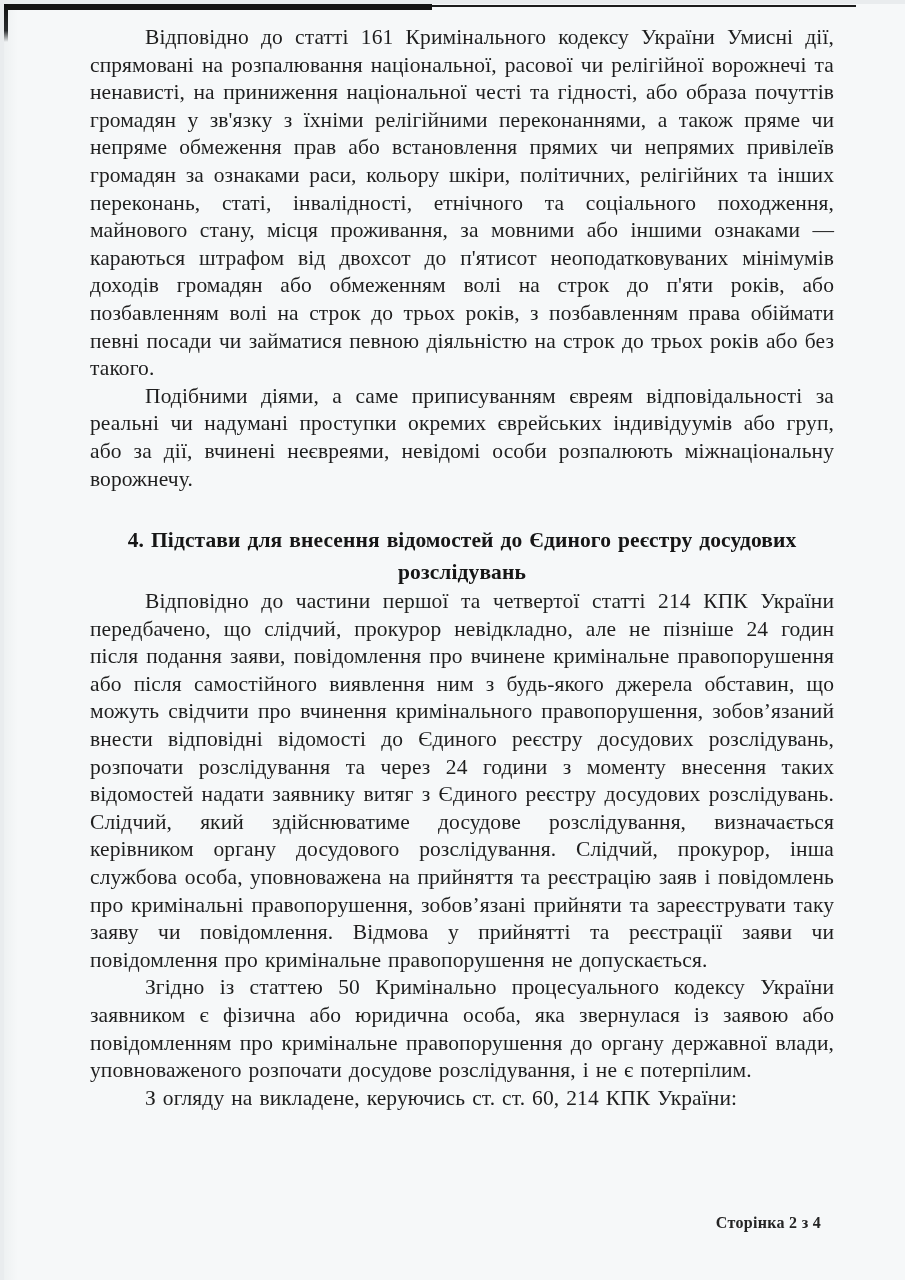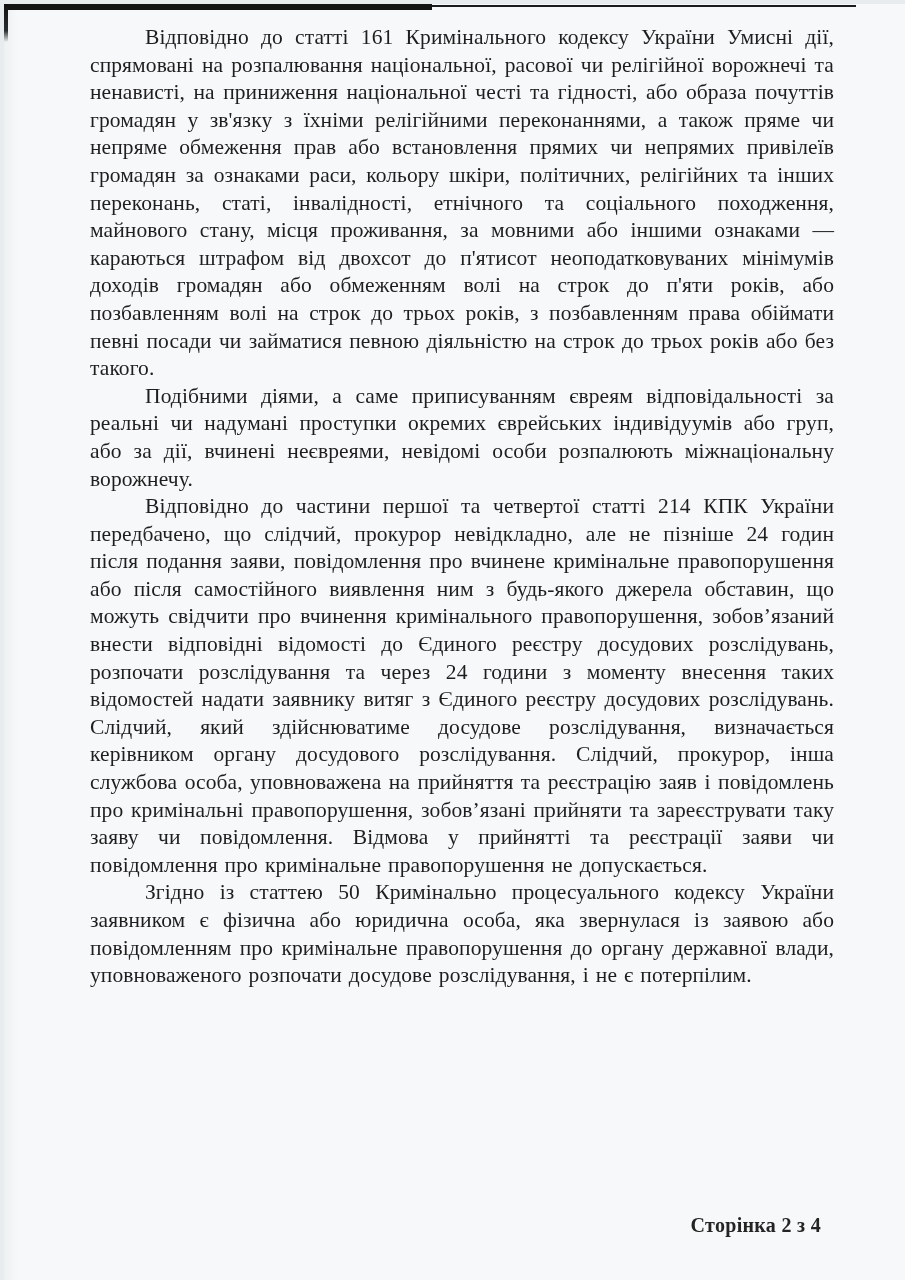--- a/index.html
+++ b/index.html
@@ -57,21 +57,21 @@
     font-weight: bold;
     text-align: center;
     text-indent: 0;
     line-height: 32px;
     color: #161616;
   }
   .page-footer {
     position: absolute;
     top: 1210px;
     right: 88px;
-    font-size: 20px;
+    font-size: 16px;
     font-weight: bold;
     color: #242424;
     letter-spacing: 0.3px;
   }
 </style>
 </head>
 <body>
 
 <div class="page">
 
@@ -81,27 +81,31 @@
   <div class="content">
 
     <p class="para">
       <span>Відповідно до статті 161 Кримінального кодексу України Умисні дії, спрямовані на розпалювання національної, расової чи релігійної ворожнечі та ненависті, на приниження національної честі та гідності, або образа почуттів громадян у зв'язку з їхніми релігійними переконаннями, а також пряме чи непряме обмеження прав або встановлення прямих чи непрямих привілеїв громадян за ознаками раси, кольору шкіри, політичних, релігійних та інших переконань, статі, інвалідності, етнічного та соціального походження, майнового стану, місця проживання, за мовними або іншими ознаками — караються штрафом від двохсот до п'ятисот неоподатковуваних мінімумів доходів громадян або обмеженням волі на строк до п'яти років, або позбавленням волі на строк до трьох років, з позбавленням права обіймати певні посади чи займатися певною діяльністю на строк до трьох років або без такого.</span>
     </p>
 
     <p class="para">
       <span>Подібними діями, а саме приписуванням євреям відповідальності за реальні чи </span><span class="bold">надумані проступки</span><span> окремих єврейських індивідуумів або груп, або за дії, вчинені неєвреями, невідомі особи розпалюють міжнаціональну ворожнечу.</span>
     </p>
 
+    <p class="para heading">4. Підстави для внесення відомостей до Єдиного реєстру досудових розслідувань</p>
 
     <p class="para">
       <span>Відповідно до частини першої та четвертої статті 214 КПК України передбачено, що слідчий, прокурор невідкладно, але не пізніше 24 годин після подання заяви, повідомлення про вчинене кримінальне правопорушення або після самостійного виявлення ним з будь-якого джерела обставин, що можуть свідчити про вчинення кримінального правопорушення, зобов’язаний внести відповідні відомості до Єдиного реєстру досудових розслідувань, розпочати розслідування та через 24 години з моменту внесення таких відомостей надати заявнику витяг з Єдиного реєстру досудових розслідувань. Слідчий, який здійснюватиме досудове розслідування, визначається керівником органу досудового розслідування. Слідчий, прокурор, інша службова особа, уповноважена на прийняття та реєстрацію заяв і повідомлень про кримінальні правопорушення, зобов’язані прийняти та зареєструвати таку заяву чи повідомлення. Відмова у прийнятті та реєстрації заяви чи повідомлення про кримінальне правопорушення не допускається.</span>
     </p>
 
     <p class="para">
       <span>Згідно із статтею 50 Кримінально процесуального кодексу України заявником є фізична або юридична особа, яка звернулася із заявою або повідомленням про кримінальне правопорушення до органу державної влади, уповноваженого розпочати досудове розслідування, і не є потерпілим.</span>
     </p>
 
+    <p class="para">
+      <span>З огляду на викладене, керуючись ст. ст. 60, 214 КПК України:</span>
+    </p>
 
   </div>
 
   <div class="page-footer">Сторінка 2 з 4</div>
 
 </div>
 
 </body></html>

